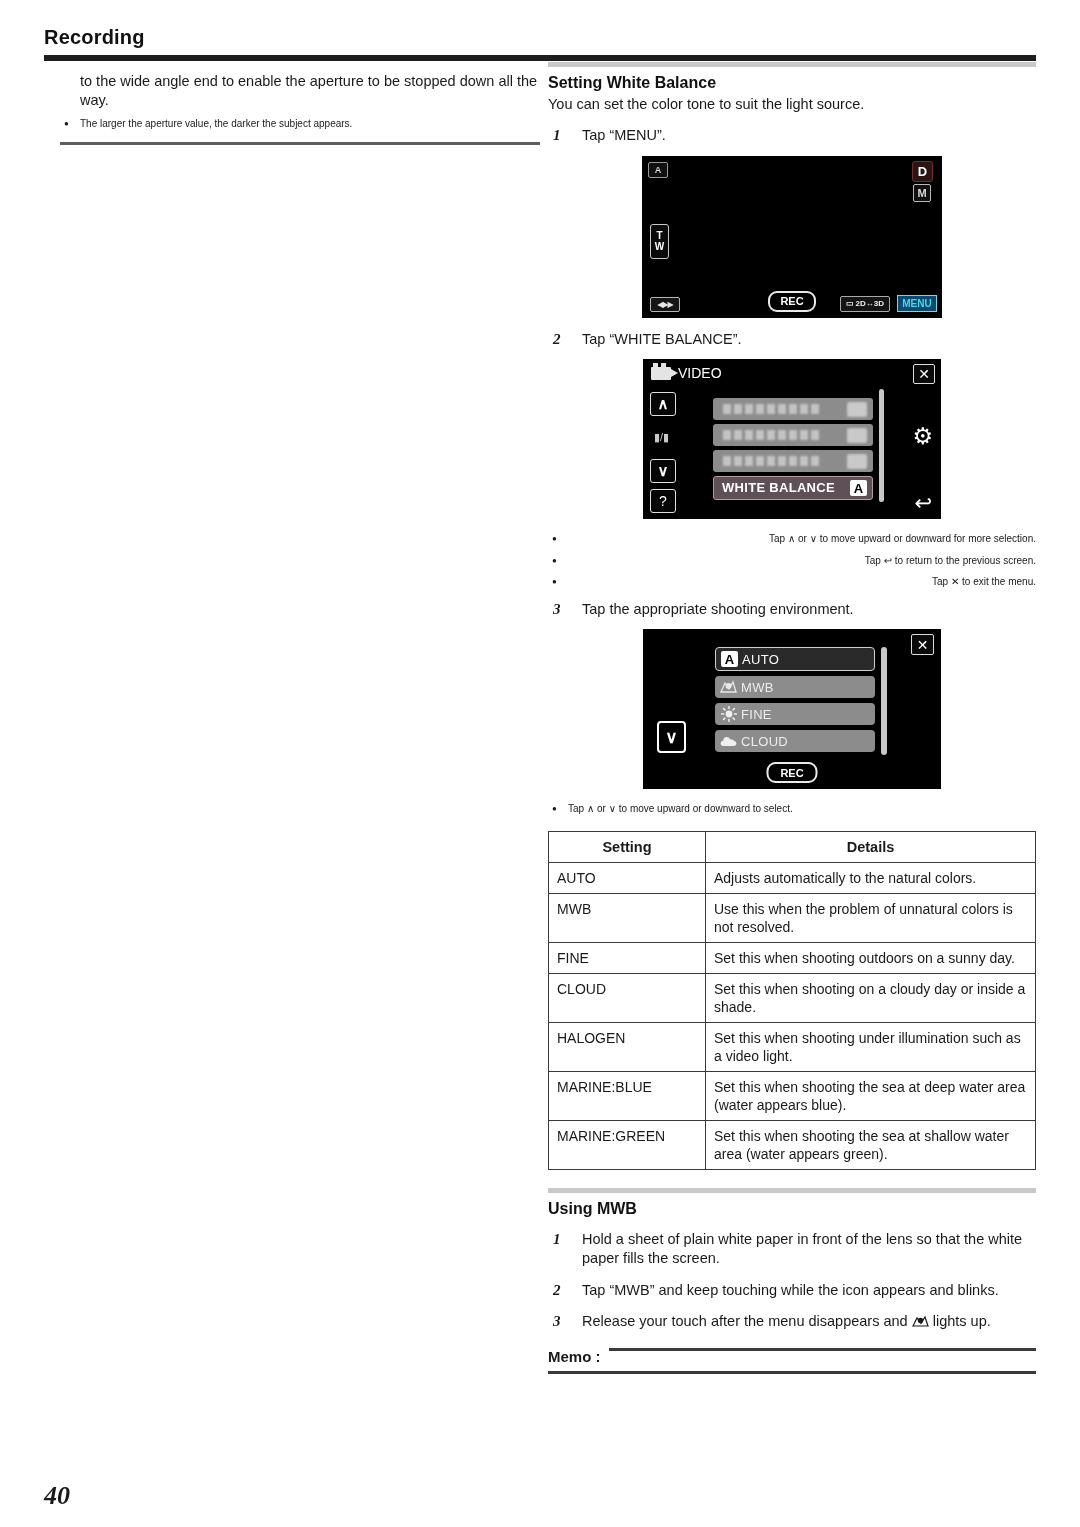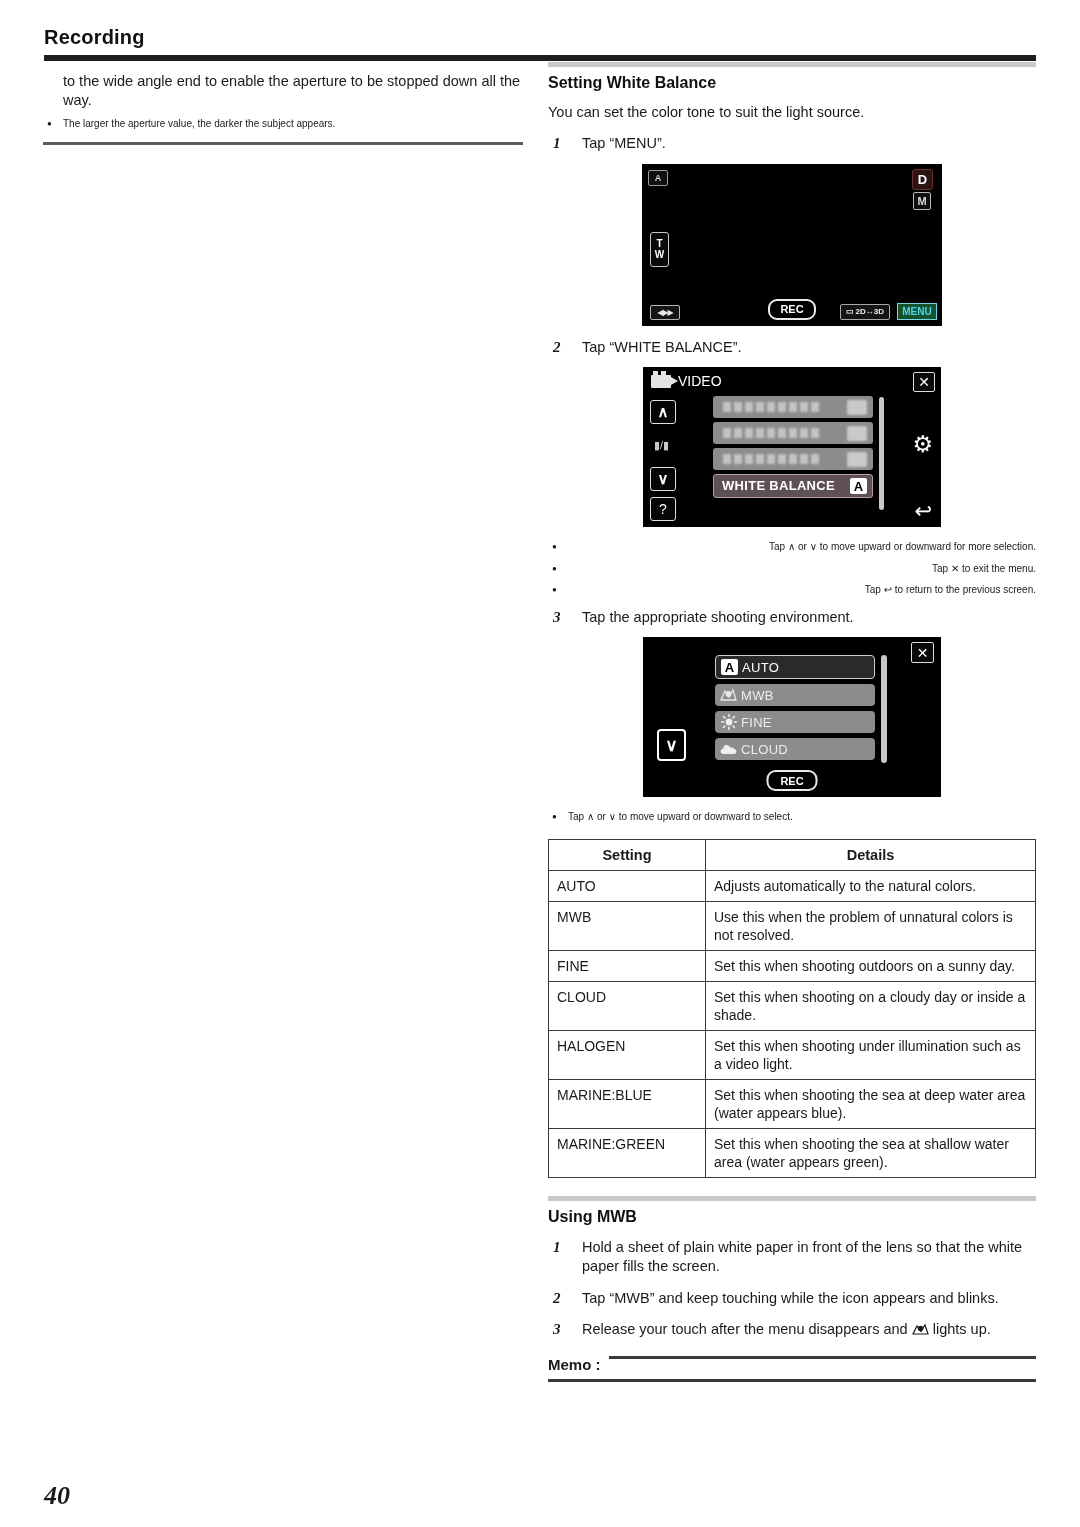--- a/index.html
+++ b/index.html
@@ -9,21 +9,21 @@
     color:#1a1a1a;position:relative;overflow:hidden;
   }
   .page{position:absolute;inset:0;}
 
   
   #page-header{position:absolute;left:44px;top:26px;width:992px;}
   #page-header .title{font-size:20px;font-weight:bold;letter-spacing:.2px;color:#111;}
   #page-header .rule{margin-top:6px;height:6px;background:#1d1d1d;}
 
   
-  .col-left{position:absolute;left:43px;top:72px;width:480px;}
+  .col-left{position:absolute;left:60px;top:72px;width:480px;}
   .col-right{position:absolute;left:548px;top:62px;width:488px;}
 
   
   .para{font-size:14.5px;line-height:19px;margin:0;}
   .indent{padding-left:20px;}
   ul.bullets{list-style:none;margin:0;padding:0;}
   ul.bullets li{position:relative;padding-left:20px;font-size:10px;line-height:19.5px;margin:0 0 2px 0;}
   ul.bullets li:before{content:"\25CF";position:absolute;left:4px;top:0;font-size:8px;line-height:20px;}
   .hr-thin{height:3px;background:#5d5d5d;margin-top:8px;}
   .hr-thin2{height:3px;background:#3a3a3a;margin-top:6px;}
@@ -51,42 +51,42 @@
            background:#101010;color:#d8d8d8;font-size:11px;font-weight:bold;}
   .tw{left:8px;top:68px;width:17px;height:33px;border:1px solid #c8c8c8;border-radius:3px;
       background:#0a0a0a;flex-direction:column;color:#fff;font-size:10px;font-weight:bold;line-height:11px;}
   .btm{position:absolute;bottom:6px;}
   .zoombtn{left:8px;width:28px;height:13px;border:1px solid #b6b6b6;border-radius:2px;background:#151515;
            color:#e6e6e6;font-size:8px;letter-spacing:-1px;display:flex;align-items:center;justify-content:center;}
   .recbtn{left:50%;transform:translateX(-50%);width:44px;height:17px;border:2px solid #e9e9e9;border-radius:9px;
           background:#000;color:#fff;font-size:11px;font-weight:bold;display:flex;align-items:center;justify-content:center;}
   .d2d3d{right:52px;width:48px;height:14px;border:1px solid #a9a9a9;border-radius:2px;background:#141414;
          color:#efefef;font-size:8px;font-weight:bold;display:flex;align-items:center;justify-content:center;}
-  .menubtn{right:5px;width:38px;height:15px;border:1px solid #7ad4e8;background:#14532d;color:#4fd4ee;
+  .menubtn{right:5px;width:38px;height:15px;border:1px solid #7ad4e8;background:#0c4a6e;color:#4fd4ee;
            font-size:10px;font-weight:bold;display:flex;align-items:center;justify-content:center;}
 
   
   .vm-head{position:absolute;left:8px;top:6px;display:flex;align-items:center;gap:7px;color:#fff;font-size:14px;}
   .cam-ic{width:20px;height:13px;background:#e4e4e4;position:relative;border-radius:1px;}
   .cam-ic:after{content:"";position:absolute;right:-7px;top:2px;border-left:7px solid #e4e4e4;
                 border-top:4px solid transparent;border-bottom:4px solid transparent;}
   .cam-ic:before{content:"";position:absolute;left:2px;top:-4px;width:5px;height:4px;background:#e4e4e4;
                  box-shadow:8px 0 0 #e4e4e4;}
   .x-btn{position:absolute;right:6px;top:5px;width:20px;height:18px;border:1px solid #dcdcdc;border-radius:2px;
          display:flex;align-items:center;justify-content:center;color:#fff;font-size:14px;background:#0a0a0a;}
   .nav-up,.nav-dn{position:absolute;left:7px;width:24px;height:22px;border:1px solid #e0e0e0;border-radius:3px;
          display:flex;align-items:center;justify-content:center;color:#fff;font-size:15px;font-weight:bold;background:#060606;}
   .nav-up{top:33px;}
   .nav-dn{top:100px;}
   .nav-pp{position:absolute;left:11px;top:72px;color:#c9c9c9;font-size:11px;}
   .q-btn{position:absolute;left:7px;bottom:6px;width:24px;height:22px;border:1px solid #e0e0e0;border-radius:3px;
          display:flex;align-items:center;justify-content:center;color:#fff;font-size:14px;background:#060606;}
   .gear{position:absolute;right:8px;top:66px;color:#fff;font-size:23px;line-height:23px;}
   .ret{position:absolute;right:9px;bottom:6px;color:#fff;font-size:21px;line-height:21px;}
-  .rows{position:absolute;left:70px;top:29px;width:160px;}
+  .rows{position:absolute;left:70px;top:39px;width:160px;}
   .mrow{height:22px;margin-bottom:4px;border-radius:3px;background:#8c8c8c;position:relative;}
   .mrow .blur{position:absolute;left:10px;top:6px;height:10px;width:96px;
      background:repeating-linear-gradient(90deg,#cdcdcd 0 8px,#8c8c8c 8px 11px);
      filter:blur(1px);opacity:.85;}
   .mrow .sq{position:absolute;right:6px;top:4px;width:20px;height:15px;border-radius:2px;
      background:#d0d0d0;filter:blur(1.2px);opacity:.9;}
   .mrow.sel{background:#5e5056;border:1px solid #b79aa6;height:22px;}
   .mrow.sel .lbl{position:absolute;left:8px;top:3px;color:#fff;font-size:13px;font-weight:bold;letter-spacing:.3px;}
   .mrow.sel .abox{position:absolute;right:5px;top:3px;width:17px;height:16px;background:#fff;color:#000;
      font-size:13px;font-weight:bold;display:flex;align-items:center;justify-content:center;border-radius:2px;}
@@ -140,21 +140,21 @@
     <ul class="bullets" style="margin-top:4px;">
       <li>The larger the aperture value, the darker the subject appears.</li>
     </ul>
     <div class="hr-thin"></div>
   </div>
 
   <div class="col-right">
 
     <div class="sec-bar"></div>
     <div class="sec-title">Setting White Balance</div>
-    <div class="para" style="margin-top:11px;">You can set the color tone to suit the light source.</div>
+    <div class="para" style="margin-top:3px;">You can set the color tone to suit the light source.</div>
 
     <div class="step">
       <span class="num">1</span>
       <span>Tap “MENU”.</span>
     </div>
 
     <div class="shot s1">
       <div class="ic-box tl-a">A</div>
       <div class="ic-box d-badge">D</div>
       <div class="ic-box m-badge">M</div>
@@ -204,22 +204,22 @@
         <div class="mrow sel">
           <span class="lbl">WHITE BALANCE</span>
           <span class="abox">A</span>
         </div>
       </div>
       <div class="scroll"></div>
     </div>
 
     <ul class="bullets" style="margin-top:10px;text-align:right;">
       <li>Tap ∧ or ∨ to move upward or downward for more selection.</li>
+      <li>Tap ↩ to return to the previous screen.</li>
       <li>Tap ✕ to exit the menu.</li>
-      <li>Tap ↩ to return to the previous screen.</li>
     </ul>
 
     <div class="step" style="margin-top:8px;">
       <span class="num">3</span>
       <span>Tap the appropriate shooting environment.</span>
     </div>
 
     <div class="shot">
       <div class="x-btn3">✕</div>
       <div class="dn-btn3">∨</div>

